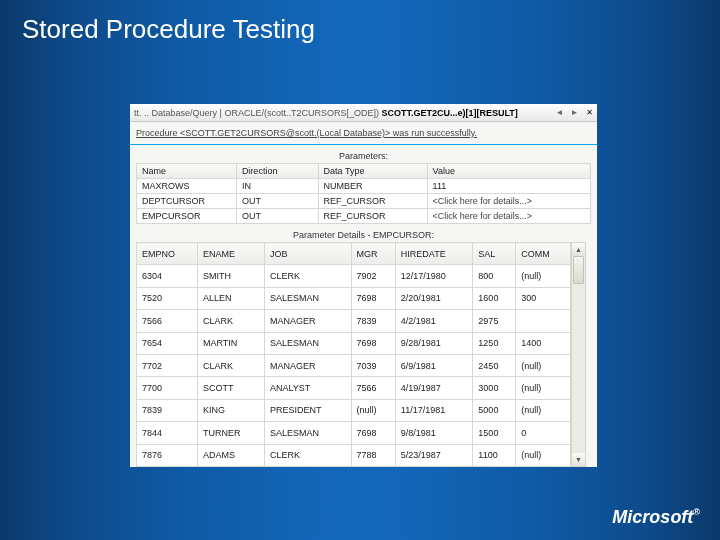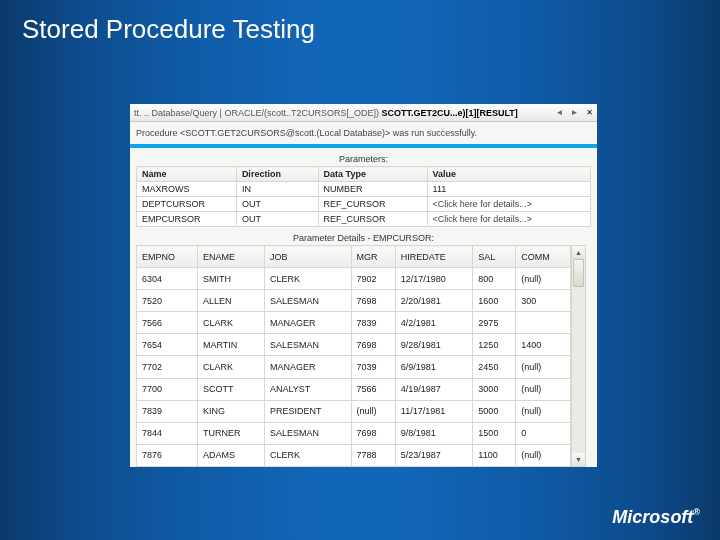--- a/index.html
+++ b/index.html
@@ -21,33 +21,33 @@
   .titlebar {
     display: flex; align-items: center; height: 18px;
     background: linear-gradient(#fff, #e8e8e8);
     border-bottom: 1px solid #c9c9c9;
     padding: 0 2px 0 4px; gap: 4px;
   }
   .titlebar .txt { white-space: nowrap; overflow: hidden; text-overflow: ellipsis; flex: 1; color: #555; }
   .titlebar .txt b { color: #000; }
   .nav-btn { width: 11px; height: 11px; display: flex; align-items: center; justify-content: center; color: #666; font-size: 8px; }
   .nav-btn.x { color: #000; }
-  .status { padding: 6px 6px; color: #444; border-bottom: 4px solid #0ea5e9; }
+  .status { padding: 6px 6px; color: #444; border-bottom: 1px solid #0ea5e9; text-decoration: underline; }
   .section-label { padding: 6px 6px 2px; color: #333; font-size: 9px; text-align: center; }
   table.grid {
     width: calc(100% - 12px); margin: 0 6px; border-collapse: collapse; background: #fff;
     font-size: 9px;
   }
   table.grid th, table.grid td {
     border: 1px solid #d8d8d2; padding: 2px 5px; text-align: left; white-space: nowrap;
     overflow: hidden;
   }
   table.grid th {
     background: linear-gradient(#fafaf8, #ececea);
-    font-weight: bold; color: #222;
+    font-weight: normal; color: #222;
   }
   .clicklink { color: #444; }
   .details-wrap {
     display: flex; margin: 0 9px 0 6px; flex: 1; overflow: hidden; padding-right: 0;
   }
   table.details {
     border-collapse: collapse; background: #fff; font-size: 9px; width: calc(100% - 17px);
   }
   table.details th, table.details td {
     border: 1px solid #d8d8d2; padding: 2px 5px; text-align: left; white-space: nowrap;

